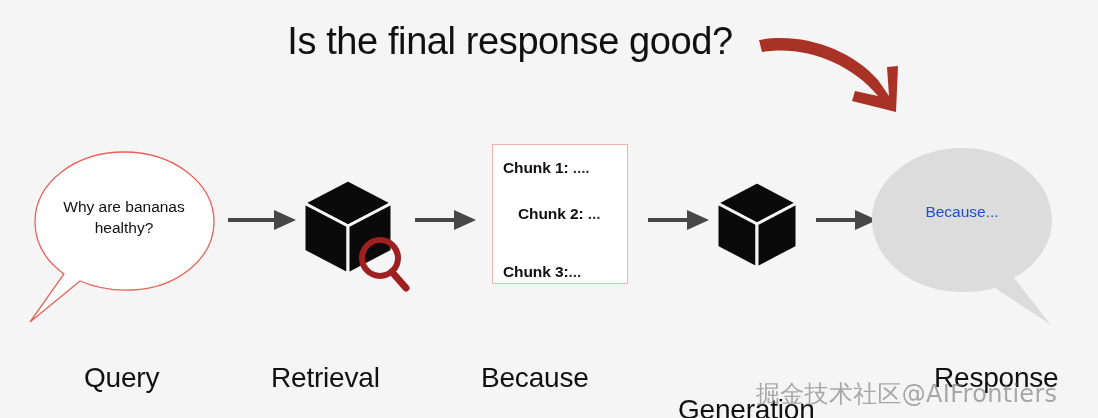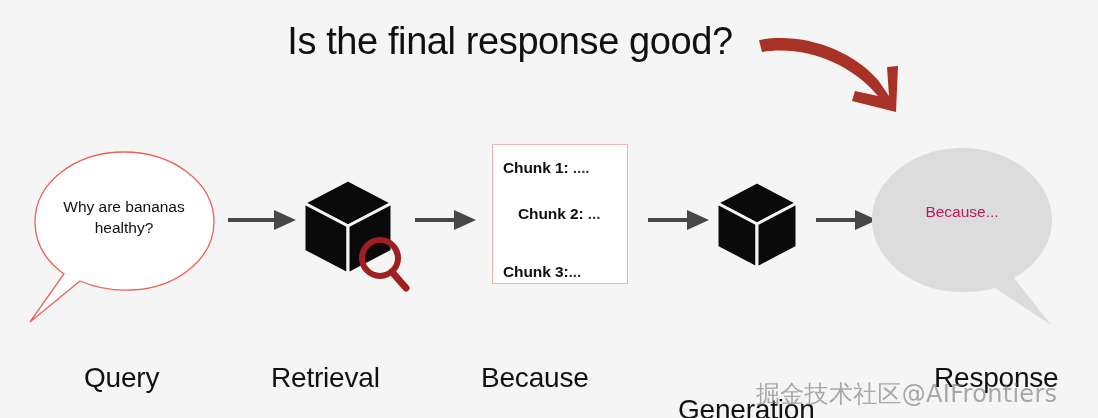--- a/index.html
+++ b/index.html
@@ -81,21 +81,21 @@
   .chunk-line:nth-of-type(3) { top: 118px; }
 
   
   .response-text {
     position: absolute;
     left: 872px;
     top: 203px;
     width: 180px;
     text-align: center;
     font-size: 15.5px;
-    color: #be185d;
+    color: #1d4ed8;
   }
 
   
   .stage-label {
     position: absolute;
     top: 362px;
     font-size: 28px;
     font-weight: 400;
     color: #111111;
     white-space: nowrap;

